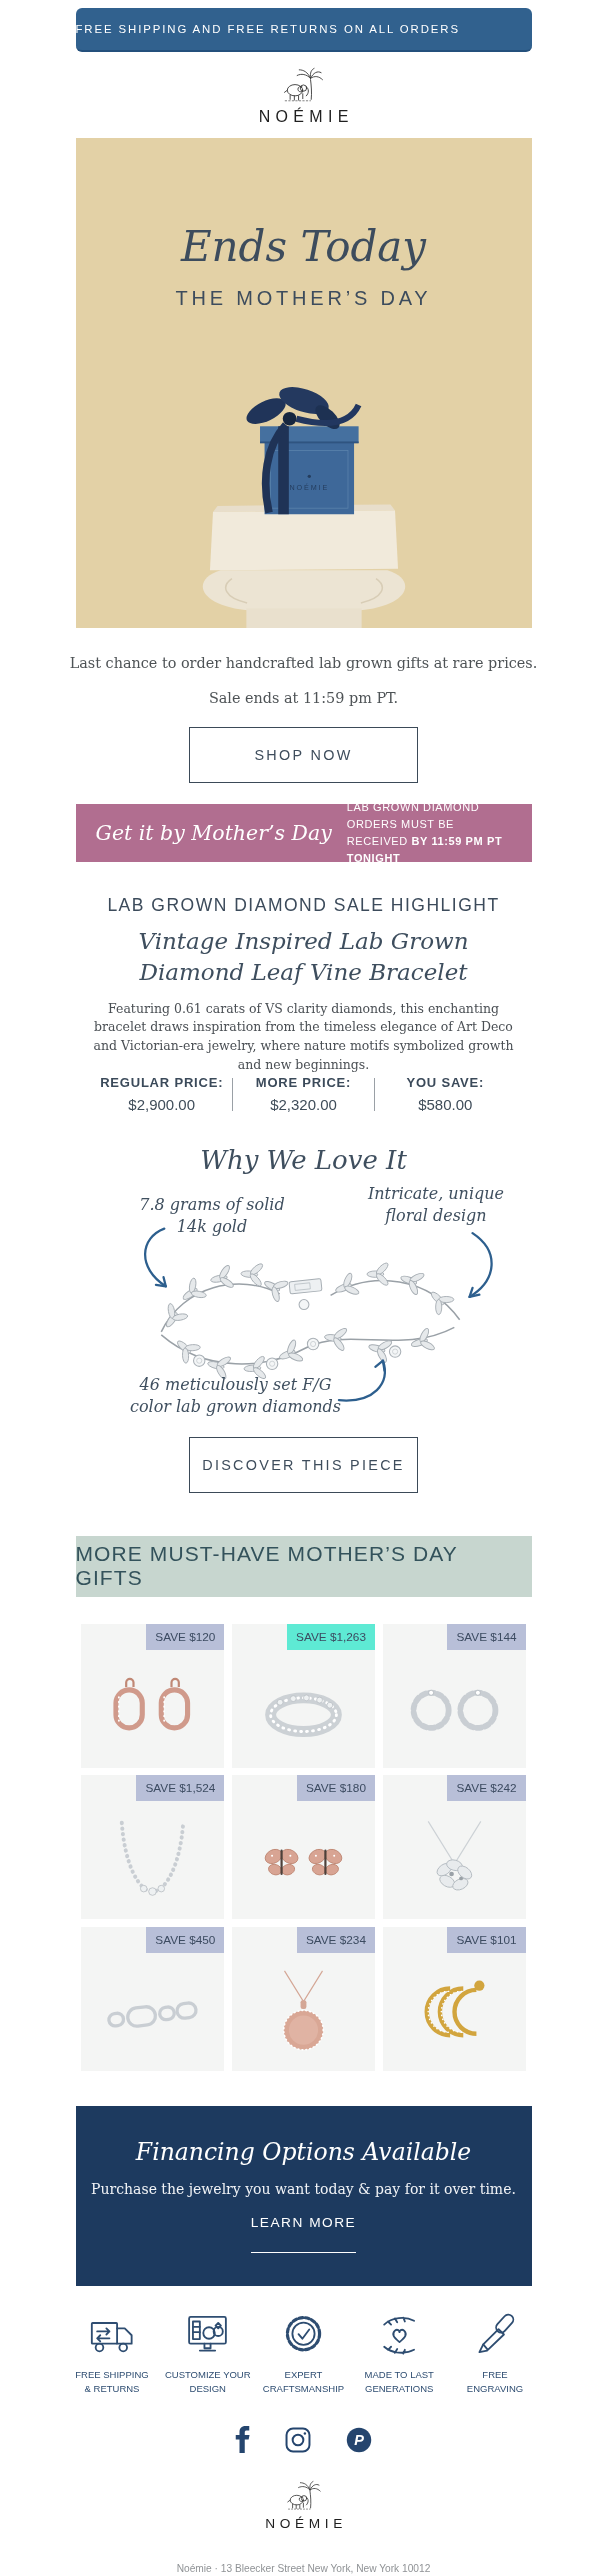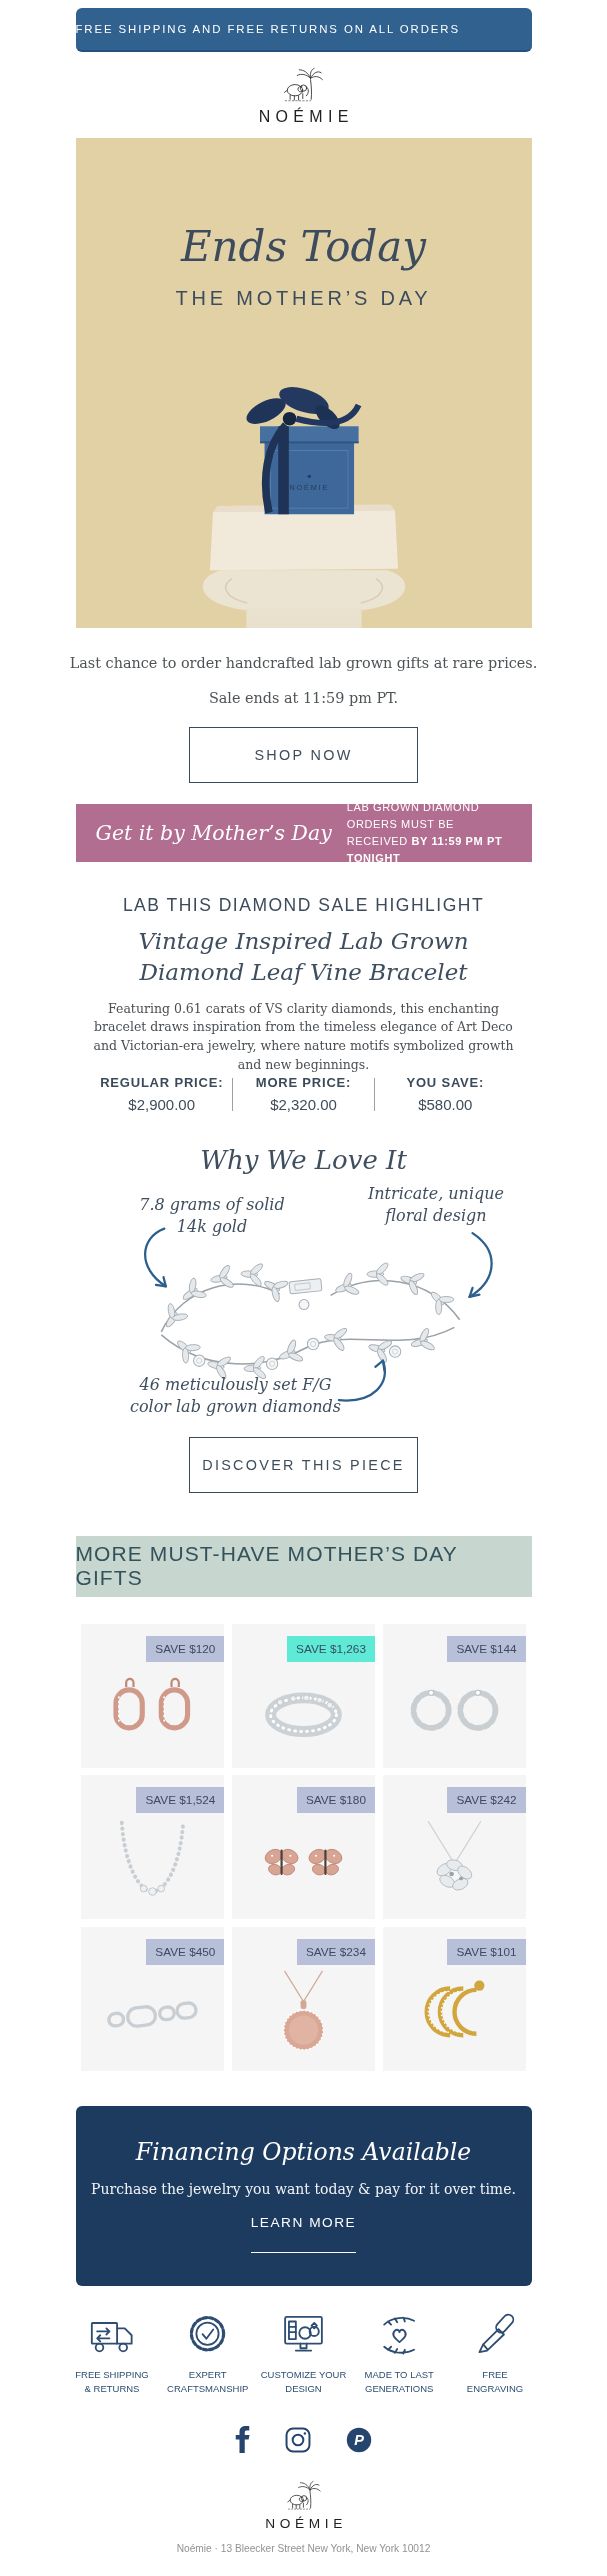--- a/index.html
+++ b/index.html
@@ -65,43 +65,43 @@
   .co-b  { left:44px; bottom:7.6px; width:232px; }
 
   
   .band { margin-top:43px; height:61px; background:#c7d6cf; display:flex; align-items:center;
           justify-content:center; }
   .band span { font-size:21px; letter-spacing:1.1px; color:#33525b; }
   .grid { margin-top:27px; display:grid; grid-template-columns:repeat(3,143px); gap:7.6px;
           justify-content:center; }
   .tile { position:relative; height:144px; background:#f4f5f4; display:flex; align-items:flex-end;
           justify-content:center; padding-bottom:7.6px; cursor:pointer; }
-  .badge { position:absolute; top:12px; right:0; background:#b8bfd8; color:#3c4b61;
+  .badge { position:absolute; top:0; right:0; background:#b8bfd8; color:#3c4b61;
            font-size:11.8px; padding:6px 9px; }
   .badge[data-style="yellow"] { background:#5eead4; }
 
   
   .financing { margin-top:35px; background:#1d3a5f; text-align:center; padding:32px 15px 33px;
-               width:456px; margin-left:auto; margin-right:auto;border-radius:6px; }
+               width:456px; margin-left:auto; margin-right:auto; }
   .fin-title { font-family:"DejaVu Serif", serif; font-style:italic; font-size:23.5px; color:#fff; }
   .fin-sub { margin-top:15px; font-family:"DejaVu Serif", serif; font-size:14px; color:#f2f4f7; }
   .fin-link { display:inline-block; margin-top:18px; color:#fff; font-size:13.7px; letter-spacing:1.5px;
               border-bottom:0.8px solid #fff; padding-bottom:22px; cursor:pointer; }
 
   
   .features { margin-top:24px; display:flex; justify-content:space-between; width:471px;
               margin-left:auto; margin-right:auto; }
   .feature { width:88px; text-align:center; }
   .feature .f-label { margin-top:6px; font-size:9.5px; color:#2e4d71; line-height:1.5; }
 
   
   .social { margin-top:30px; display:flex; justify-content:center; align-items:center; gap:35px; }
   .social .s-btn { cursor:pointer; display:flex; align-items:center; justify-content:center; }
   .footer-logo { text-align:center; margin-top:27px; cursor:pointer; }
-  .footer-text { text-align:center; margin-top:12px; }
+  .footer-text { text-align:center; margin-top:32px; }
   .footer-text .addr { font-size:10.2px; color:#909396; }
 
   svg text { font-family:"Liberation Sans", sans-serif; }
 </style>
 </head>
 <body>
 
 <div class="page">
 
   <div class="col promo">
@@ -164,21 +164,21 @@
   </div>
 
   <div class="col urgency">
     <div class="urgency-left">Get it by Mother’s Day</div>
     <div class="urgency-right">
       <span>LAB GROWN DIAMOND ORDERS MUST BE RECEIVED </span><strong>BY 11:59 PM PT TONIGHT</strong>
     </div>
   </div>
 
   <section class="highlight">
-    <div class="eyebrow">LAB THIS DIAMOND SALE HIGHLIGHT</div>
+    <div class="eyebrow">LAB GROWN DIAMOND SALE HIGHLIGHT</div>
     <div class="prod-title">
       <div>Vintage Inspired Lab Grown</div>
       <div>Diamond Leaf Vine Bracelet</div>
     </div>
     <p class="prod-desc">Featuring 0.61 carats of VS clarity diamonds, this enchanting bracelet draws inspiration from the timeless elegance of Art Deco and Victorian-era jewelry, where nature motifs symbolized growth and new beginnings.</p>
     <div class="price-row">
       <div class="price-cell">
         <div class="lbl">REGULAR PRICE:</div>
         <div class="val">$2,900.00</div>
       </div>
@@ -426,37 +426,37 @@
         <path d="M38 24 h10 l9 9 v11 h-19"></path>
         <circle cx="15" cy="49" r="5"></circle>
           <circle cx="46" cy="49" r="5"></circle>
         <path d="M12 28 h16 m-4 -4 l4 4 l-4 4"></path>
         <path d="M28 37 h-16 m4 -4 l-4 4 l4 4"></path>
       </svg>
       <div class="f-label"><span>FREE SHIPPING</span><br><span>&amp; RETURNS</span></div>
     </div>
     <div class="feature">
       <svg width="49" height="49" viewBox="0 0 64 64" fill="none" stroke="#2e4d71" stroke-width="2.4" stroke-linecap="round" stroke-linejoin="round">
-        <circle cx="32" cy="31" r="21" stroke-width="4.2" stroke-dasharray="5 3.4"></circle>
-        <circle cx="32" cy="31" r="14.5"></circle>
-        <path d="M25.5 31.5 l5 6 l9 -12"></path>
-      </svg>
-      <div class="f-label"><span>EXPERT</span><br><span>CRAFTSMANSHIP</span></div>
-    </div>
-    <div class="feature">
-      <svg width="49" height="49" viewBox="0 0 64 64" fill="none" stroke="#2e4d71" stroke-width="2.4" stroke-linecap="round" stroke-linejoin="round">
         <rect x="8" y="9" width="48" height="35" rx="2"></rect>
         <rect x="13" y="15" width="9" height="23"></rect>
           <path d="M13 22 h9 M13 29 h9"></path>
         <circle cx="34" cy="30" r="7.5"></circle>
           <circle cx="46" cy="28" r="6"></circle>
         <path d="M46 17 l3.5 3.5 l-3.5 3.5 l-3.5 -3.5 z"></path>
         <path d="M28 44 v6 h8 v-6 M22 53 h20"></path>
       </svg>
       <div class="f-label"><span>CUSTOMIZE YOUR</span><br><span>DESIGN</span></div>
+    </div>
+    <div class="feature">
+      <svg width="49" height="49" viewBox="0 0 64 64" fill="none" stroke="#2e4d71" stroke-width="2.4" stroke-linecap="round" stroke-linejoin="round">
+        <circle cx="32" cy="31" r="21" stroke-width="4.2" stroke-dasharray="5 3.4"></circle>
+        <circle cx="32" cy="31" r="14.5"></circle>
+        <path d="M25.5 31.5 l5 6 l9 -12"></path>
+      </svg>
+      <div class="f-label"><span>EXPERT</span><br><span>CRAFTSMANSHIP</span></div>
     </div>
     <div class="feature">
       <svg width="49" height="49" viewBox="0 0 64 64" fill="none" stroke="#2e4d71" stroke-width="2.4" stroke-linecap="round" stroke-linejoin="round">
         <path d="M12 19 C22 9 40 8 51 14 M17 15 l4 4 M26 11 l3 5 M37 10 l2 5"></path>
         <path d="M12 48 C22 57 40 58 51 52 M17 52 l4 -4 M26 56 l3 -5 M37 57 l2 -5"></path>
         <path d="M32 42 c-7 -6 -11 -10 -6 -15 c3.5 -3 6 0.5 6 2 c0 -1.5 2.5 -5 6 -2 c5 5 1 9 -6 15 z"></path>
       </svg>
       <div class="f-label"><span>MADE TO LAST</span><br><span>GENERATIONS</span></div>
     </div>
     <div class="feature">

